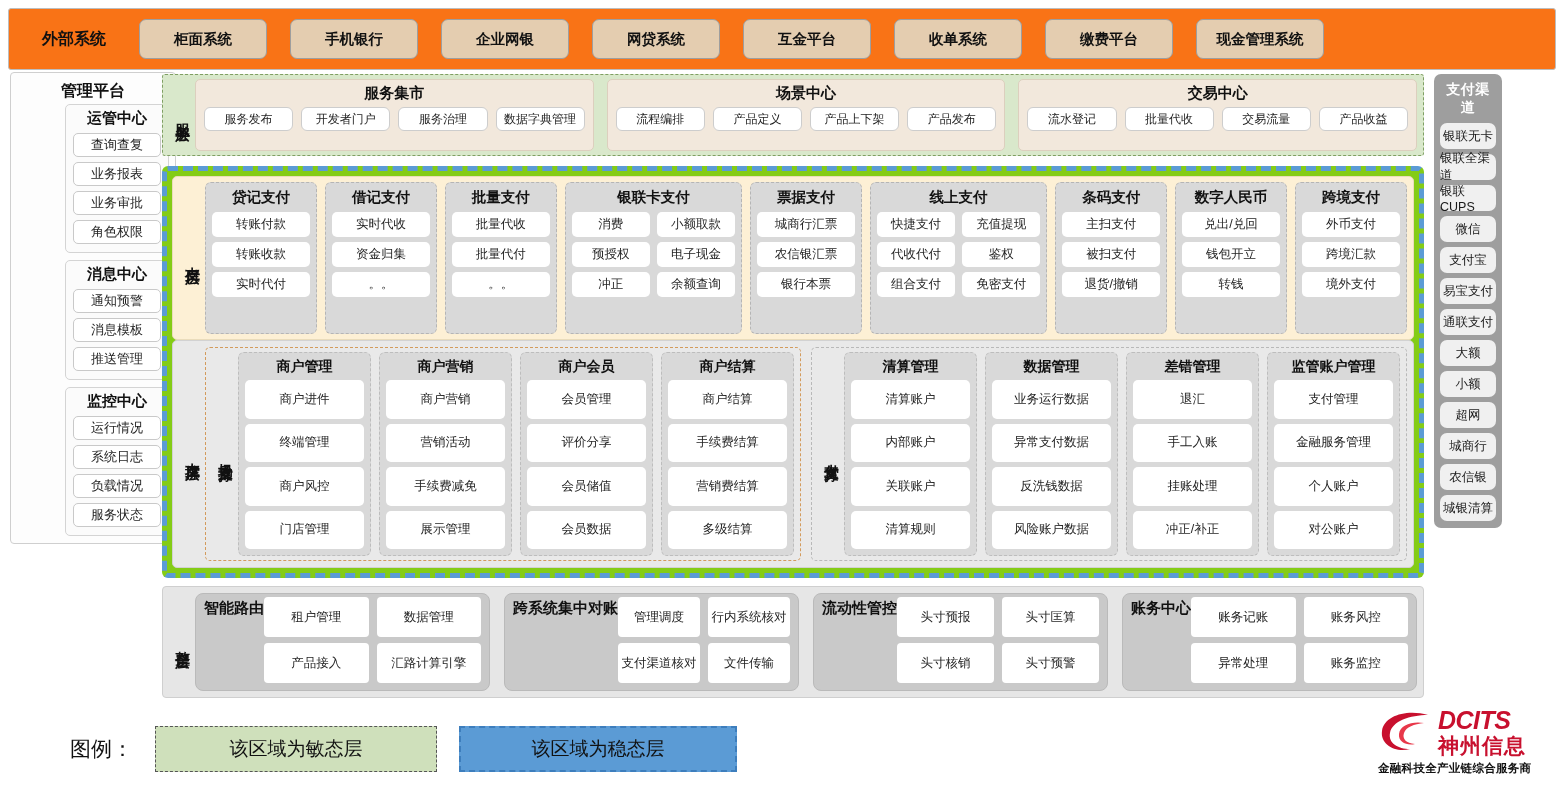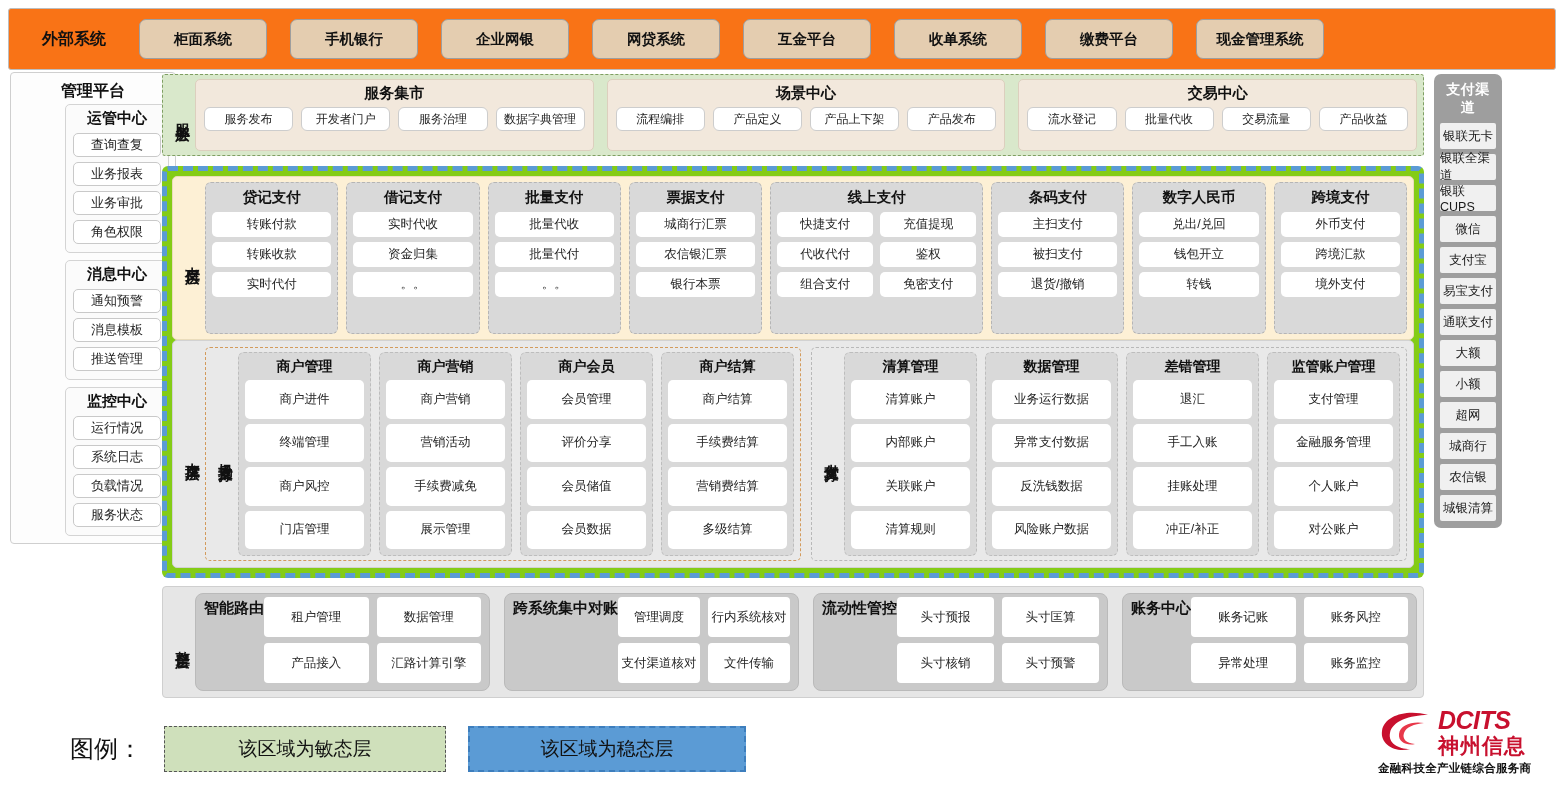--- a/index.html
+++ b/index.html
@@ -56,21 +56,21 @@
   .right-col{
     position:absolute;left:1434px;top:74px;width:68px;
     background:#9e9e9e;border-radius:7px;padding:5px 6px 7px;box-sizing:border-box;
     display:flex;flex-direction:column;gap:5px;
   }
   .right-title{
     font-size:14px;font-weight:bold;color:#ffffff;text-align:center;
     padding:2px 0 1px;letter-spacing:.5px;
   }
   .rchip{
-    height:26px;background:#f0f0f0;border-radius:2px;
+    height:26px;background:#f0f0f0;border-radius:7px;
     display:flex;align-items:center;justify-content:center;
     font-size:12.5px;color:#1a1a1a;box-sizing:border-box;
   }
 
   
   .svc-layer{
     position:absolute;left:162px;top:74px;width:1262px;height:82px;
     background:#d9e8cb;border:1.5px dashed #7f9f63;border-radius:3px;
     display:flex;align-items:center;box-sizing:border-box;padding:4px 6px;
   }
@@ -174,21 +174,21 @@
   .int-rows{display:flex;flex-direction:column;gap:6px;flex:1;}
   .int-row{display:flex;gap:8px;flex:1;}
   .int-chip{
     flex:1;background:#fff;border-radius:4px;
     display:flex;align-items:center;justify-content:center;font-size:12.5px;
     color:#1f1f1f;white-space:nowrap;box-sizing:border-box;
   }
 
   
   .legend{position:absolute;left:70px;top:726px;display:flex;align-items:center;gap:22px;}
-  .legend-label{font-size:24px;color:#111;}
+  .legend-label{font-size:21px;color:#111;}
   .legend-green{
     width:282px;height:46px;background:#cfe0bb;border:1.5px dashed #555;
     display:flex;align-items:center;justify-content:center;
     font-size:19px;color:#111;box-sizing:border-box;
   }
   .legend-blue{
     width:278px;height:46px;background:#5b9bd5;border:2px dashed #3d7ebd;
     display:flex;align-items:center;justify-content:center;
     font-size:19px;color:#111;box-sizing:border-box;
   }
@@ -339,20 +339,37 @@
                 <div class="pay-chip">批量代收</div>
               </div>
               <div class="pay-row">
                 <div class="pay-chip">批量代付</div>
               </div>
               <div class="pay-row">
                 <div class="pay-chip">。。</div>
               </div>
             </div>
           </div>
+          <div class="pay-box w2">
+            <div class="pay-box-title">银联卡支付</div>
+            <div class="pay-rows">
+              <div class="pay-row">
+                <div class="pay-chip">消费</div>
+                <div class="pay-chip">小额取款</div>
+              </div>
+              <div class="pay-row">
+                <div class="pay-chip">预授权</div>
+                <div class="pay-chip">电子现金</div>
+              </div>
+              <div class="pay-row">
+                <div class="pay-chip">冲正</div>
+                <div class="pay-chip">余额查询</div>
+              </div>
+            </div>
+          </div>
           <div class="pay-box w1">
             <div class="pay-box-title">票据支付</div>
             <div class="pay-rows">
               <div class="pay-row">
                 <div class="pay-chip">城商行汇票</div>
               </div>
               <div class="pay-row">
                 <div class="pay-chip">农信银汇票</div>
               </div>
               <div class="pay-row">

